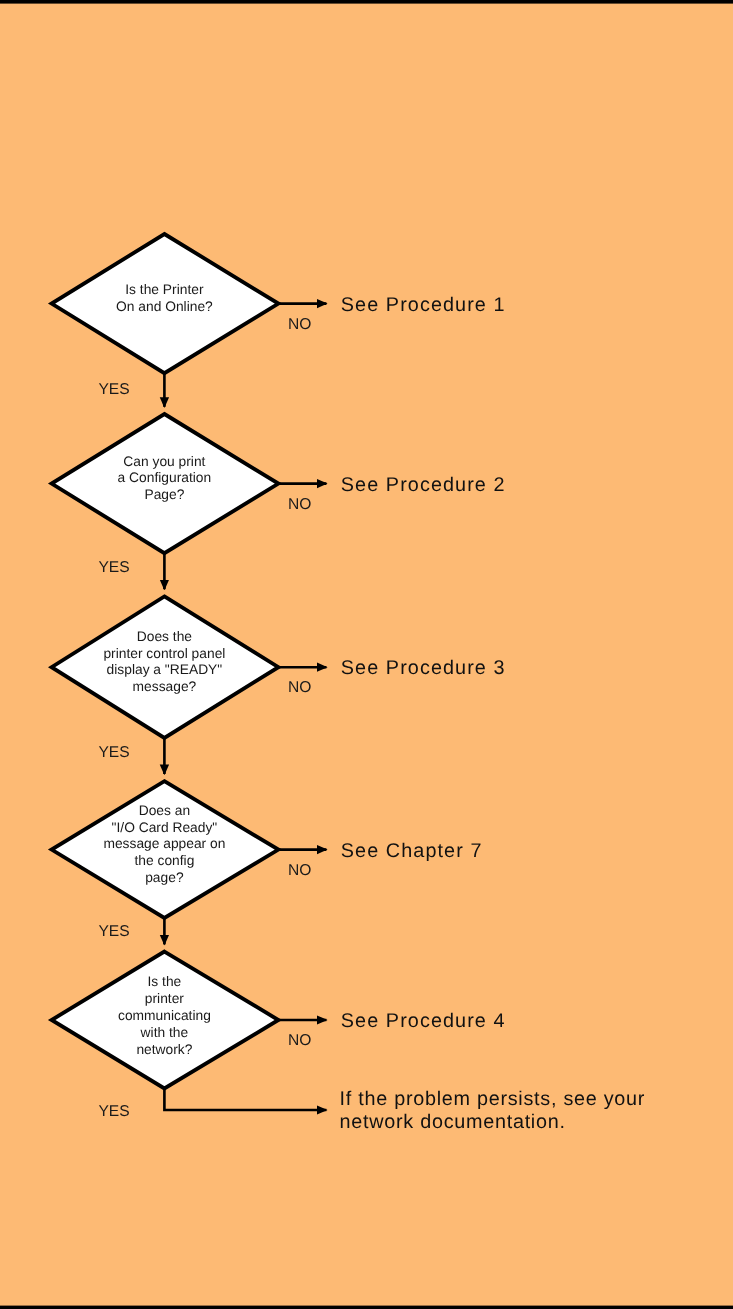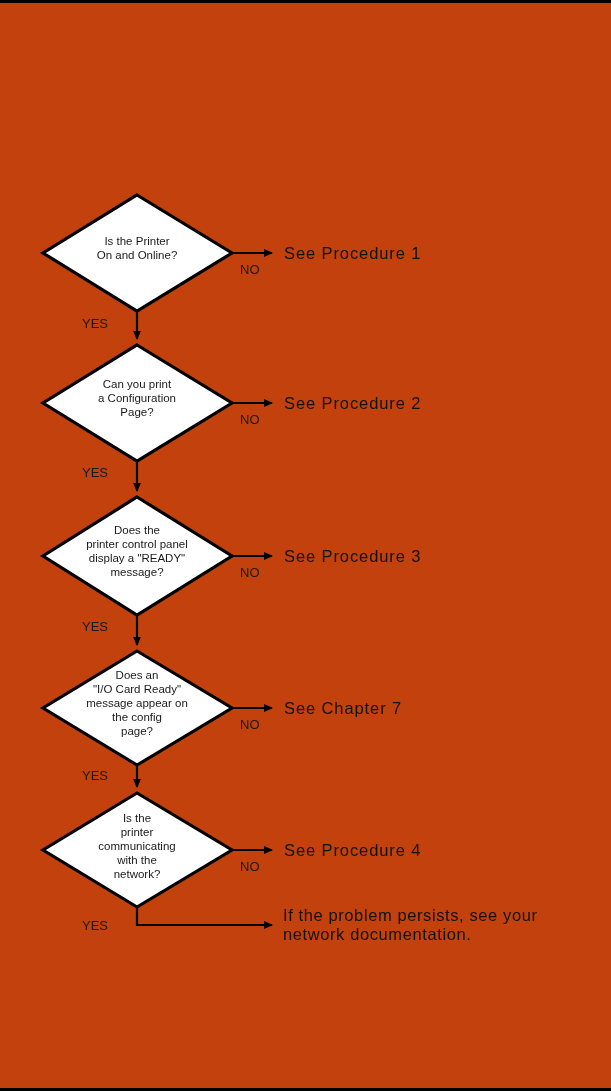--- a/index.html
+++ b/index.html
@@ -7,21 +7,21 @@
     padding: 0;
     background: #ffffff;
   }
   body {
     font-family: "Liberation Sans", sans-serif;
   }
   #page {
     position: relative;
     width: 611px;
     height: 1091px;
-    background: #c2410c;
+    background: #fdba74;
     overflow: hidden;
     border-top: 3px solid #000000;
     border-bottom: 3px solid #000000;
     box-sizing: border-box;
   }
   #flow-svg {
     position: absolute;
     left: 0;
     top: 0;
     width: 611px;

